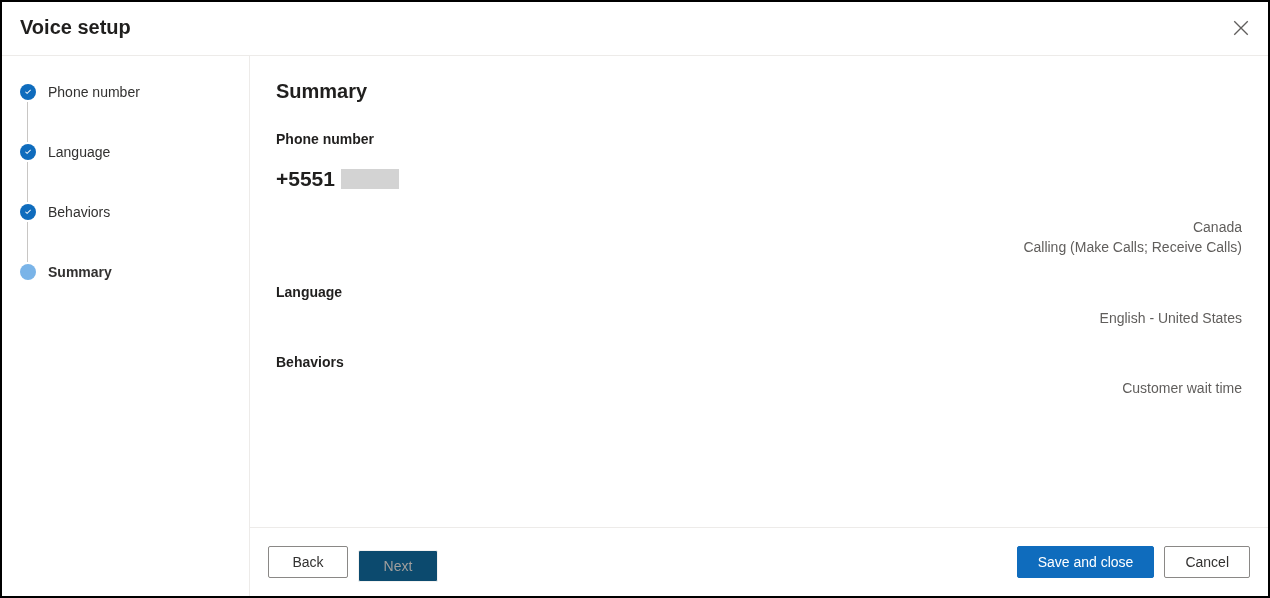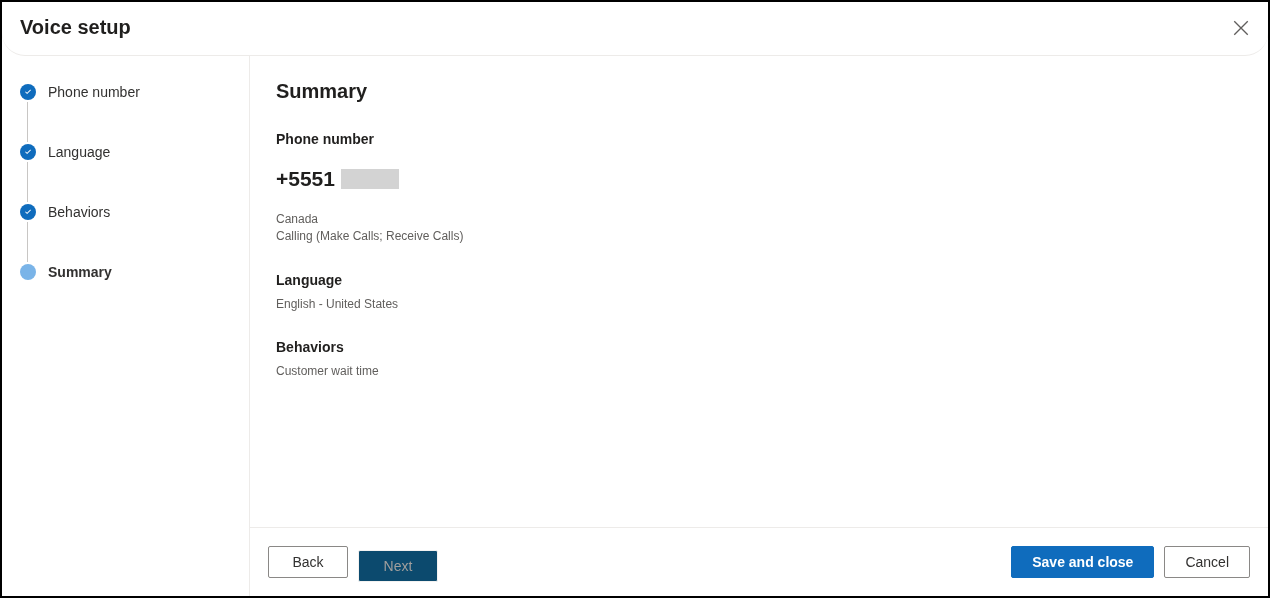--- a/index.html
+++ b/index.html
@@ -17,21 +17,20 @@
       border: 2px solid #000;
       display: flex;
       flex-direction: column;
     }
     .header {
       display: flex;
       justify-content: space-between;
       align-items: center;
       padding: 14px 18px 16px 18px;
       border-bottom: 1px solid #edebe9;
-      border-radius: 23px;
     }
     .header-title {
       font-size: 20px;
       font-weight: 600;
       color: #201f1e;
     }
     .close-icon {
       cursor: pointer;
       color: #605e5c;
       width: 18px;
@@ -116,37 +115,38 @@
     .section-heading {
       font-size: 14px;
       font-weight: 600;
       color: #201f1e;
       margin-bottom: 20px;
     }
     .phone-row {
       display: flex;
       align-items: center;
       gap: 6px;
-      margin-bottom: 20px;
+      margin-bottom: 26px;
     }
     .phone-value {
       font-size: 21px;
       font-weight: 600;
       color: #201f1e;
     }
     .phone-redacted {
       display: inline-block;
       width: 58px;
       height: 20px;
       background: #d3d3d3;
     }
     .detail-line {
-      font-size: 12px;
+      font-size: 14px;
       color: #605e5c;
       line-height: 1.45;
+      text-align: right;
     }
     .detail-block {
       margin-bottom: 26px;
     }
     .section-heading.tight {
       margin-bottom: 8px;
     }
     .footer {
       border-top: 1px solid #edebe9;
       padding: 14px 18px;
@@ -176,21 +176,21 @@
       background: #0c4a6e;
       border: 1px solid #f3f2f1;
       color: #a19f9d;
       cursor: default;
       margin-top: 8px;
     }
     .btn-primary {
       background: #0f6cbd;
       border: 1px solid #0f6cbd;
       color: #fff;
-      font-weight: 700;
+      font-weight: 400;
     }
   </style>
 </head>
 <body>
 
 <div class="header">
   <div class="header-title">Voice setup</div>
   <svg class="close-icon" viewBox="0 0 16 16">
     <path d="M2 2 L14 14 M14 2 L2 14" stroke="#605e5c" stroke-width="1.2" fill="none"></path>
   </svg>

